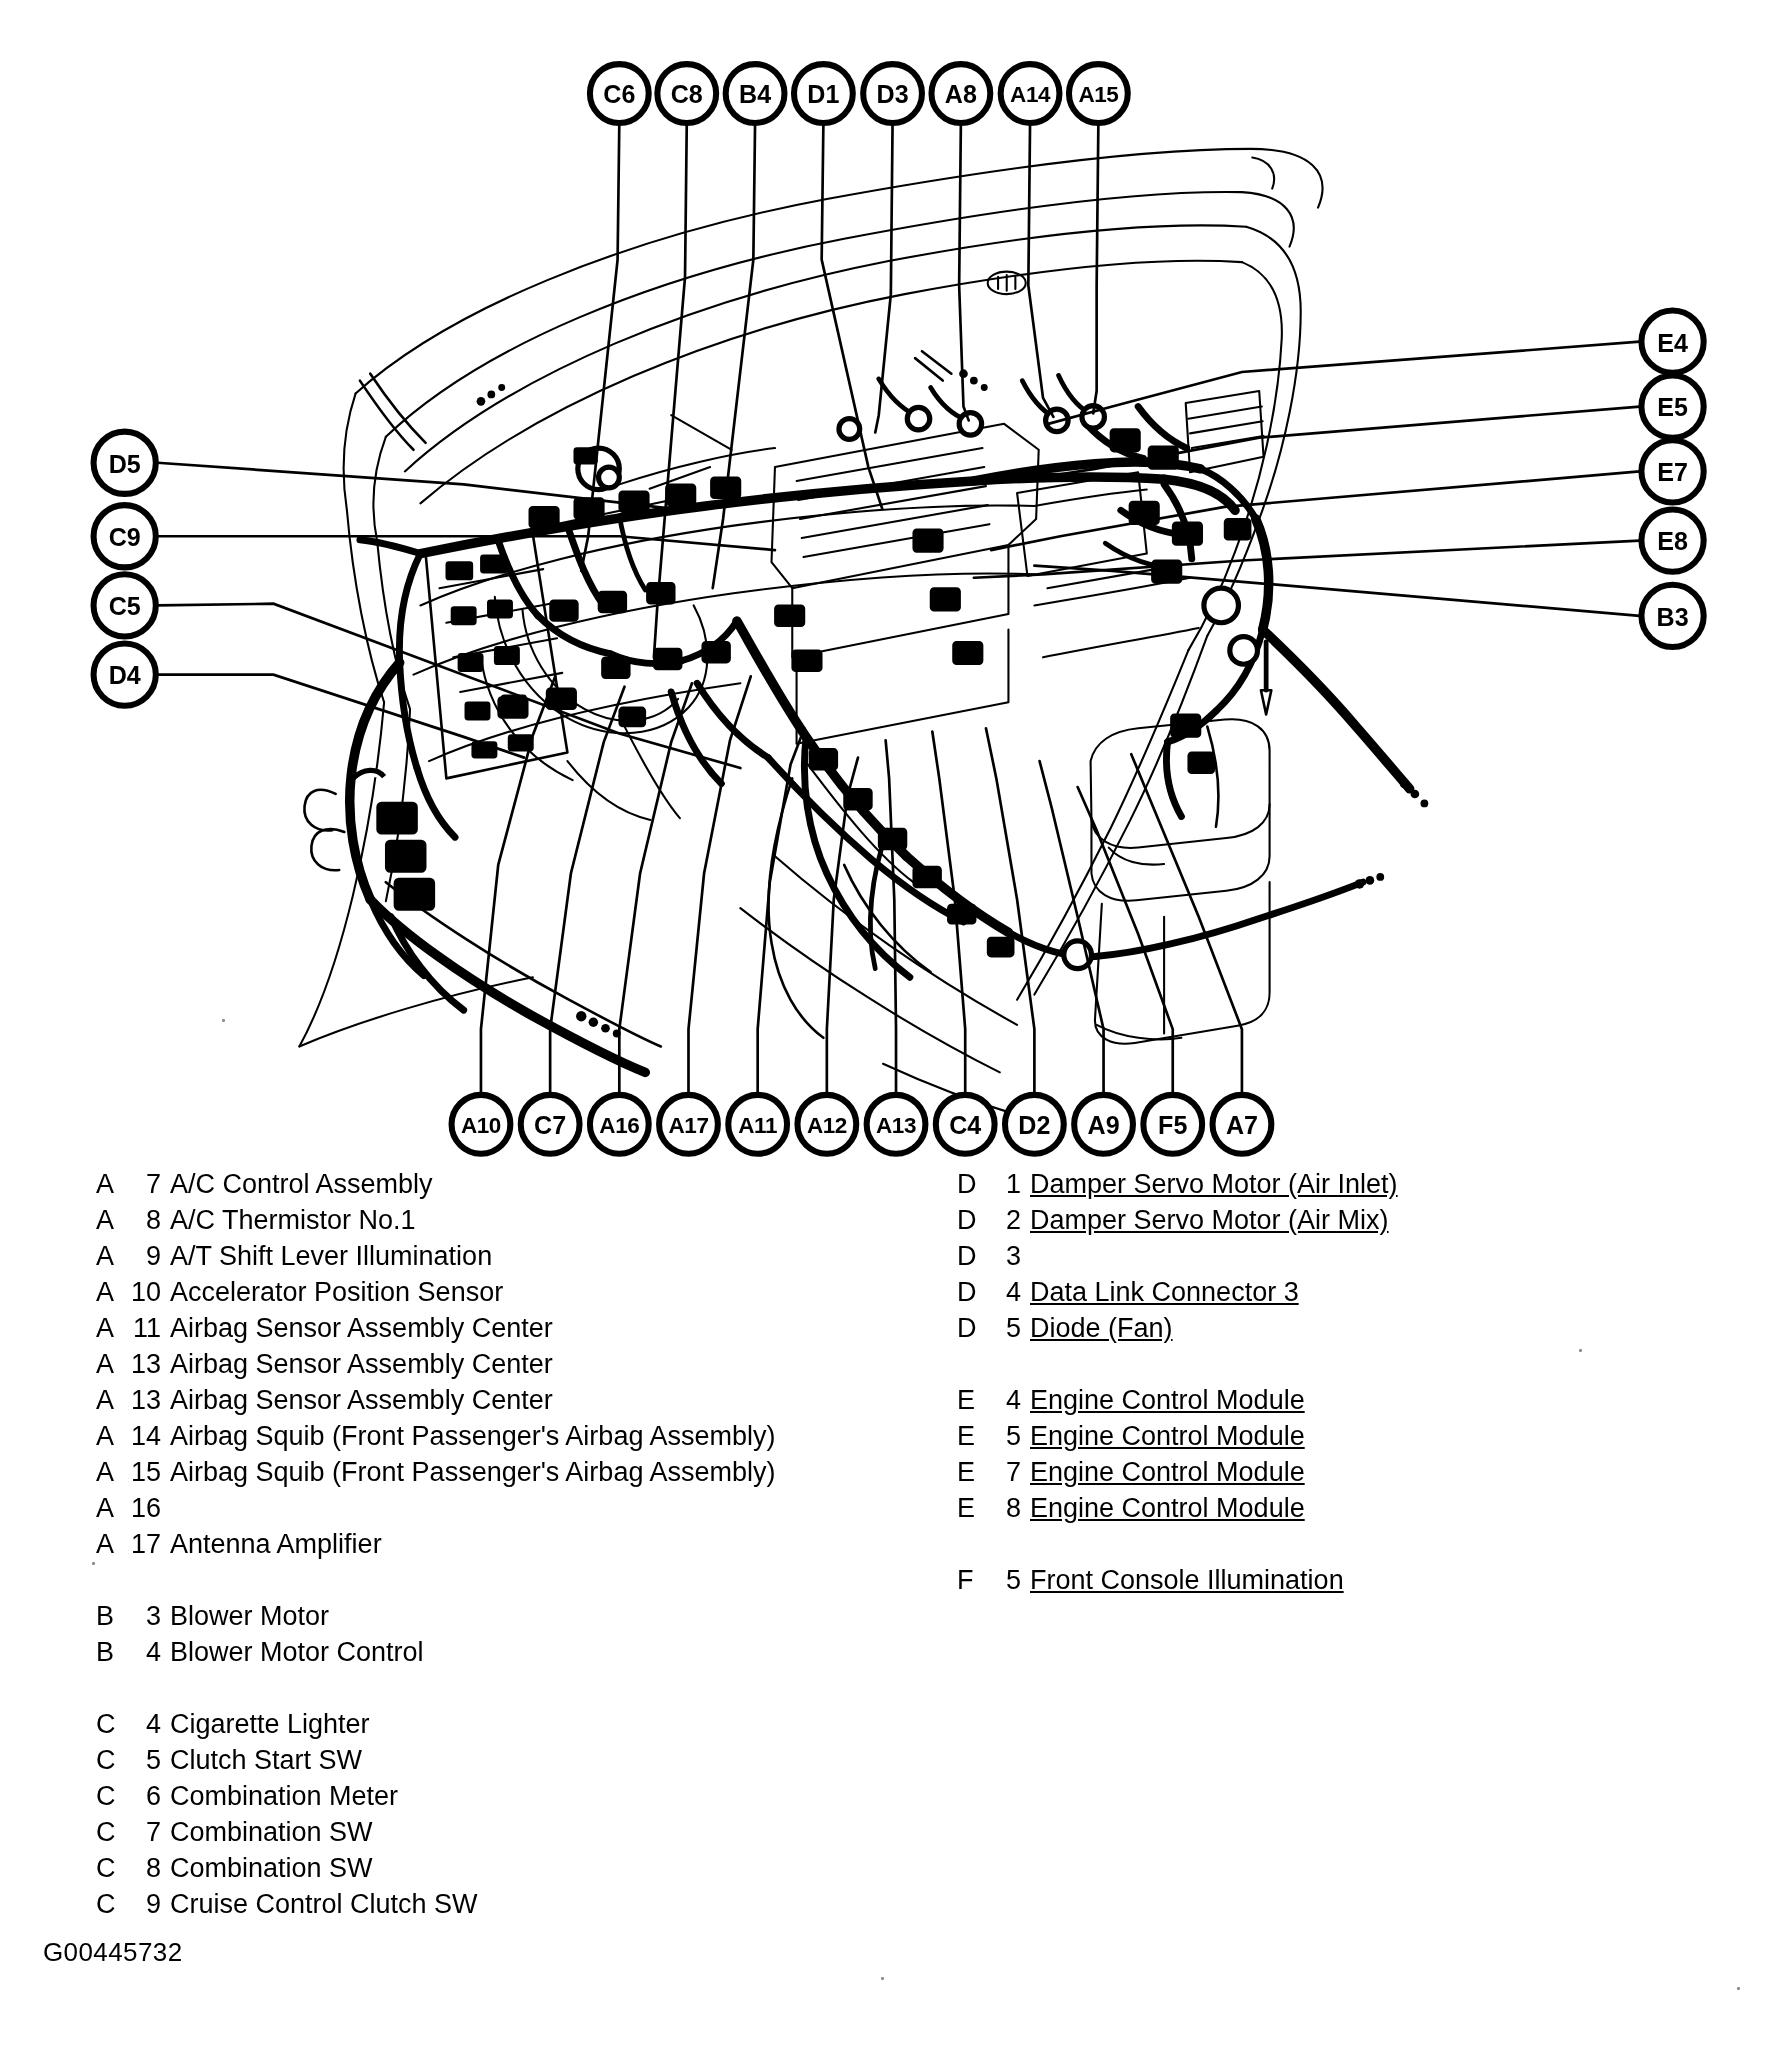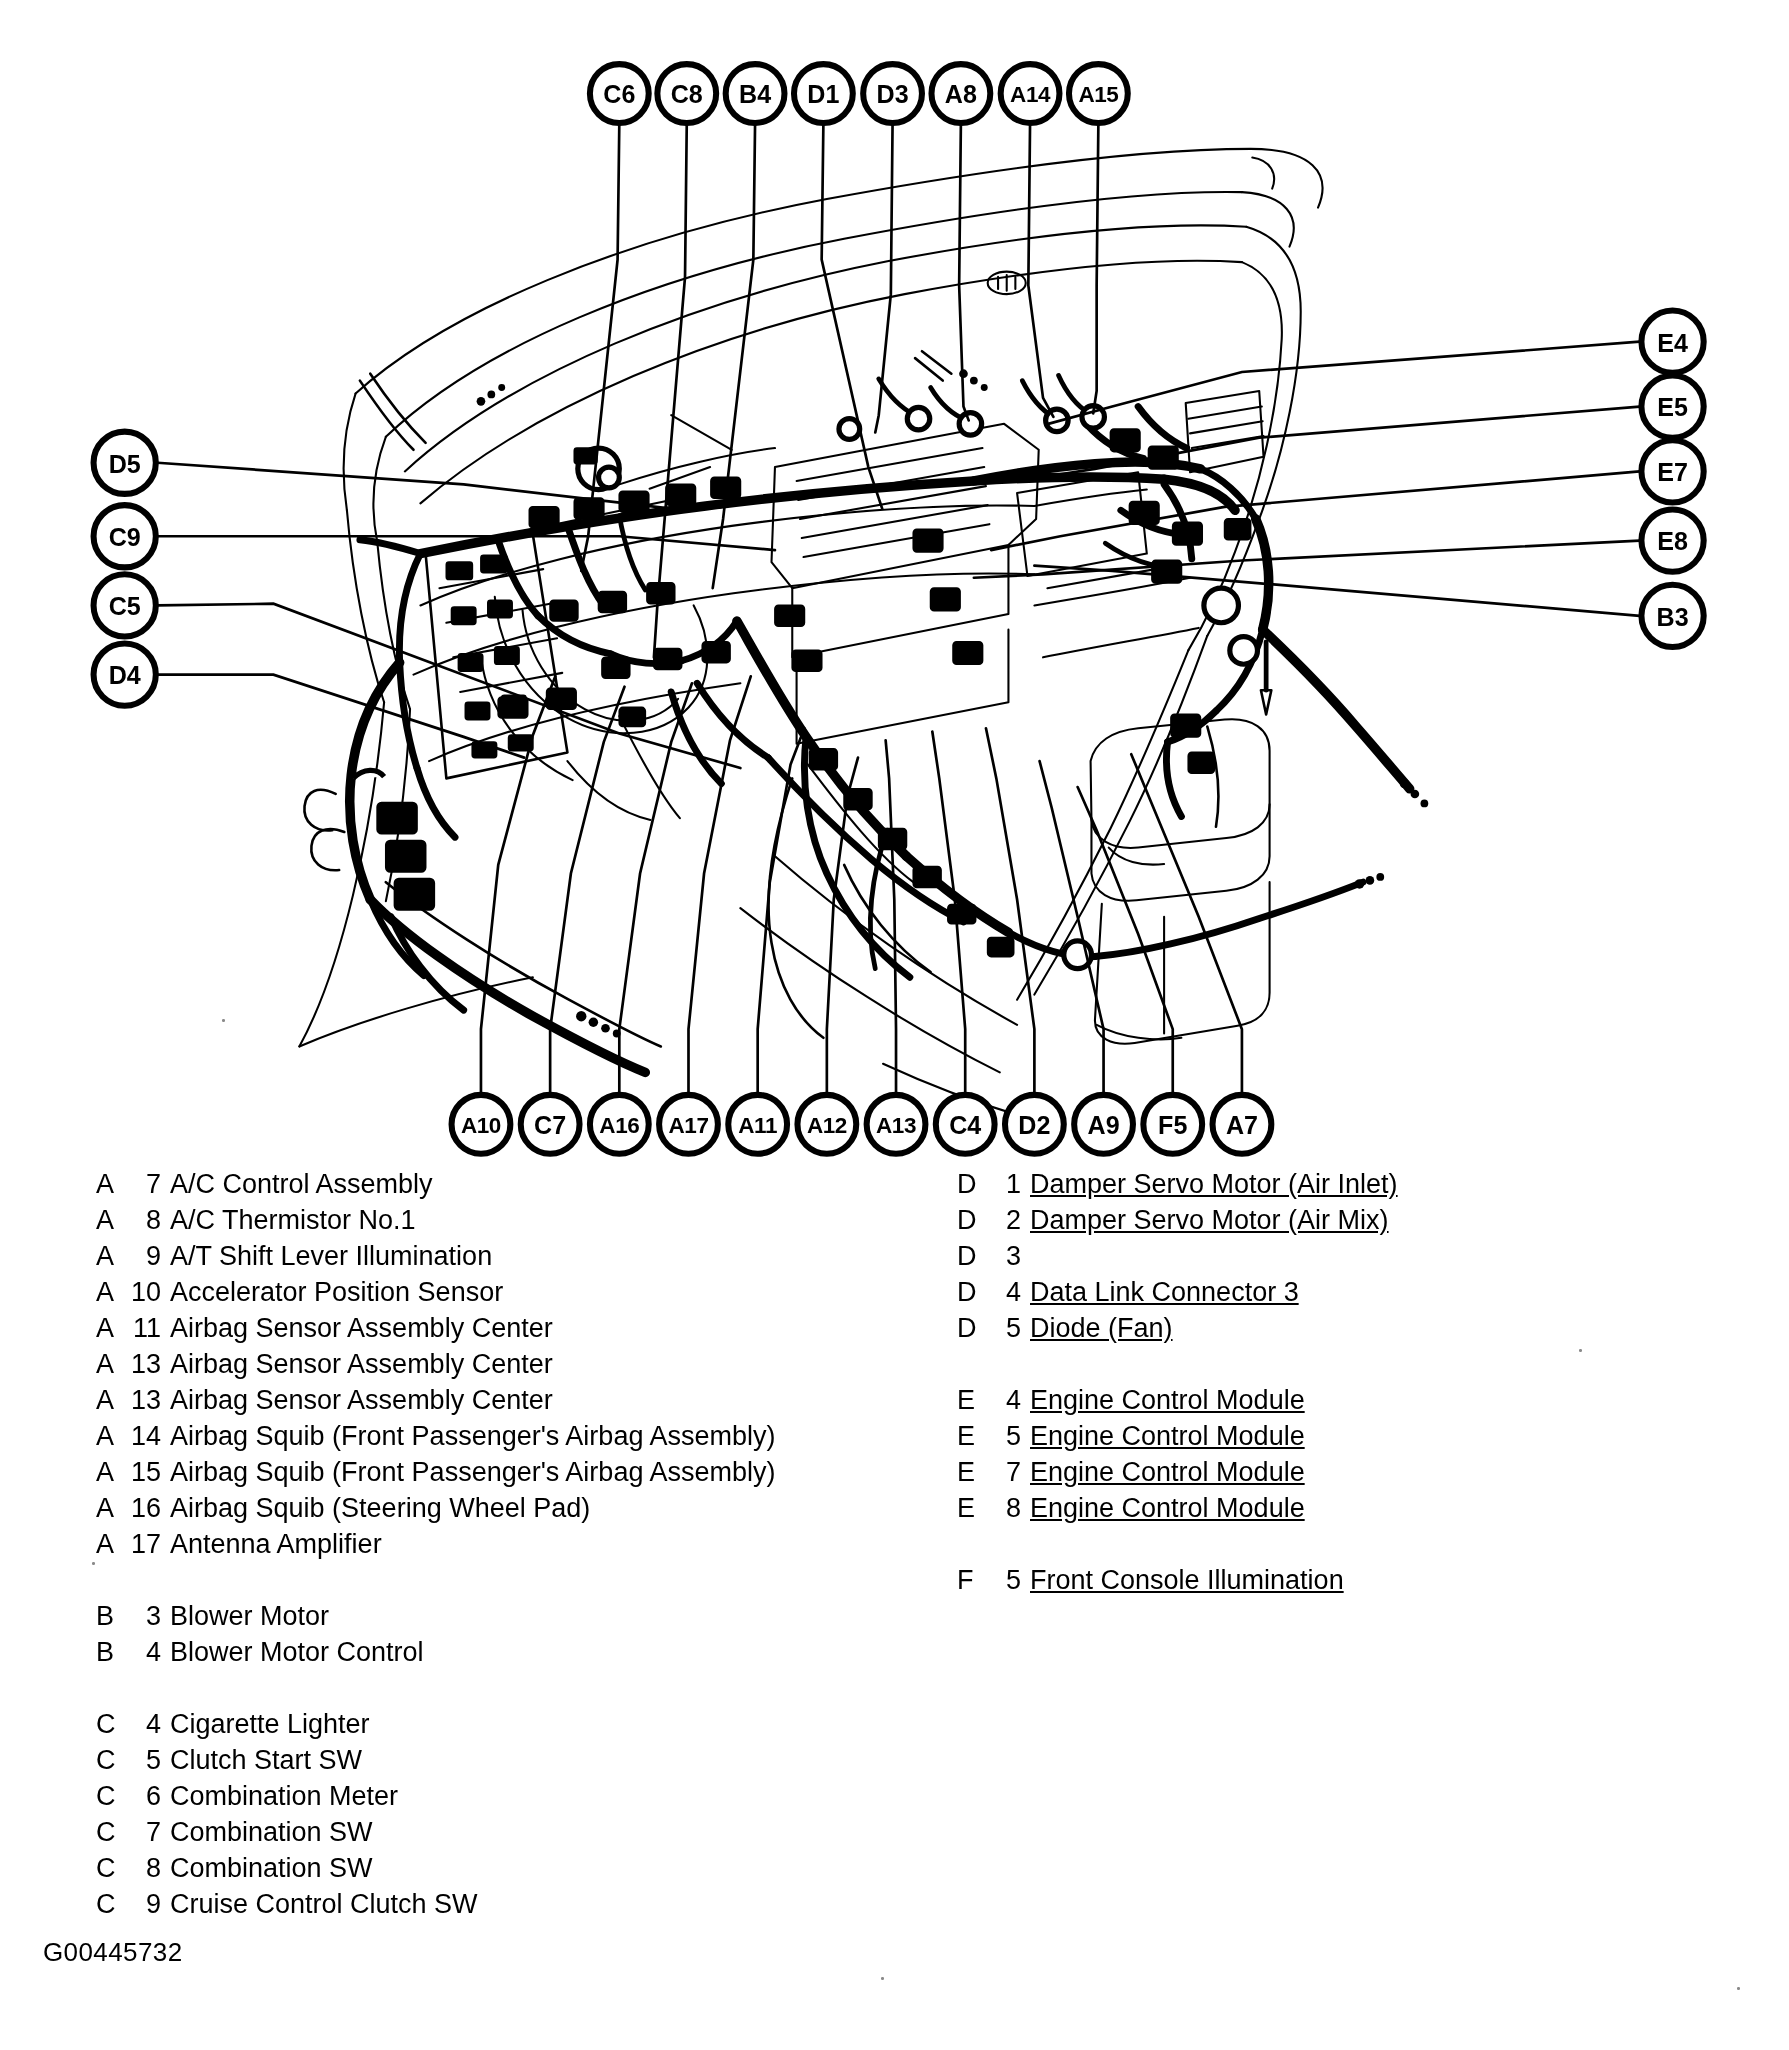--- a/index.html
+++ b/index.html
@@ -538,21 +538,20 @@
           <span class="legend-desc">Airbag Squib (Front Passenger's Airbag Assembly)</span>
         </div>
         <div class="legend-row">
           <span class="legend-letter">A</span>
           <span class="legend-num">15</span>
           <span class="legend-desc">Airbag Squib (Front Passenger's Airbag Assembly)</span>
         </div>
         <div class="legend-row">
           <span class="legend-letter">A</span>
           <span class="legend-num">16</span>
-          <span class="legend-desc">Airbag Squib (Steering Wheel Pad)</span>
         </div>
         <div class="legend-row">
           <span class="legend-letter">A</span>
           <span class="legend-num">17</span>
           <span class="legend-desc">Antenna Amplifier</span>
         </div>
         <div class="legend-row spacer"></div>
         <div class="legend-row">
           <span class="legend-letter">B</span>
           <span class="legend-num">3</span>

